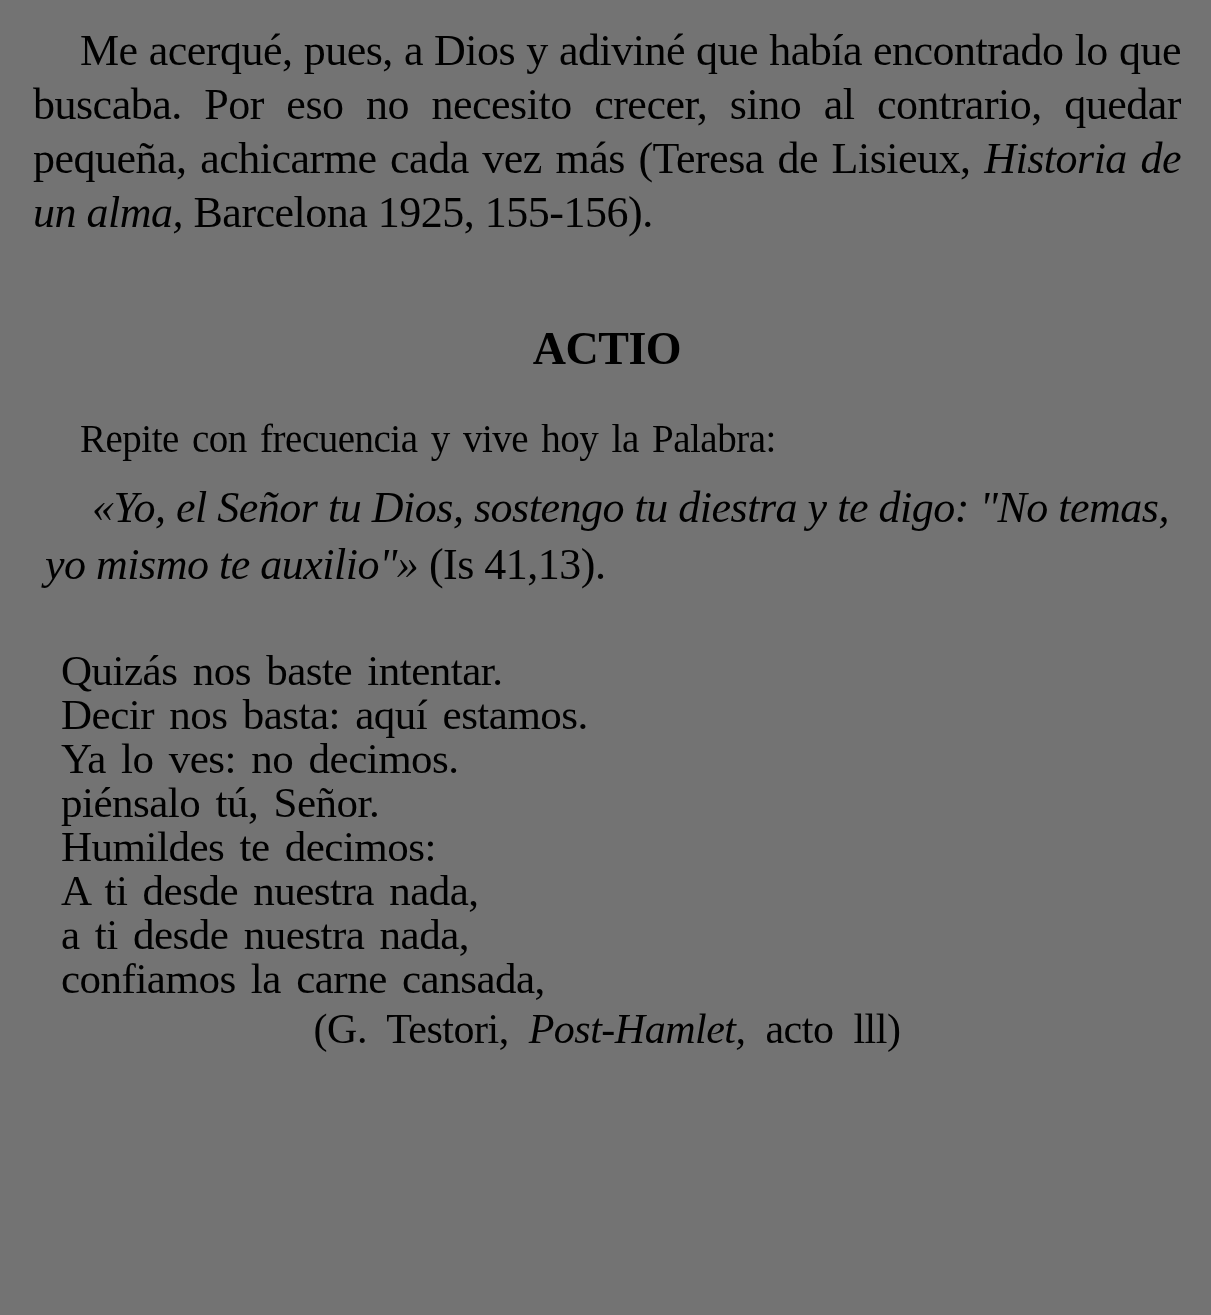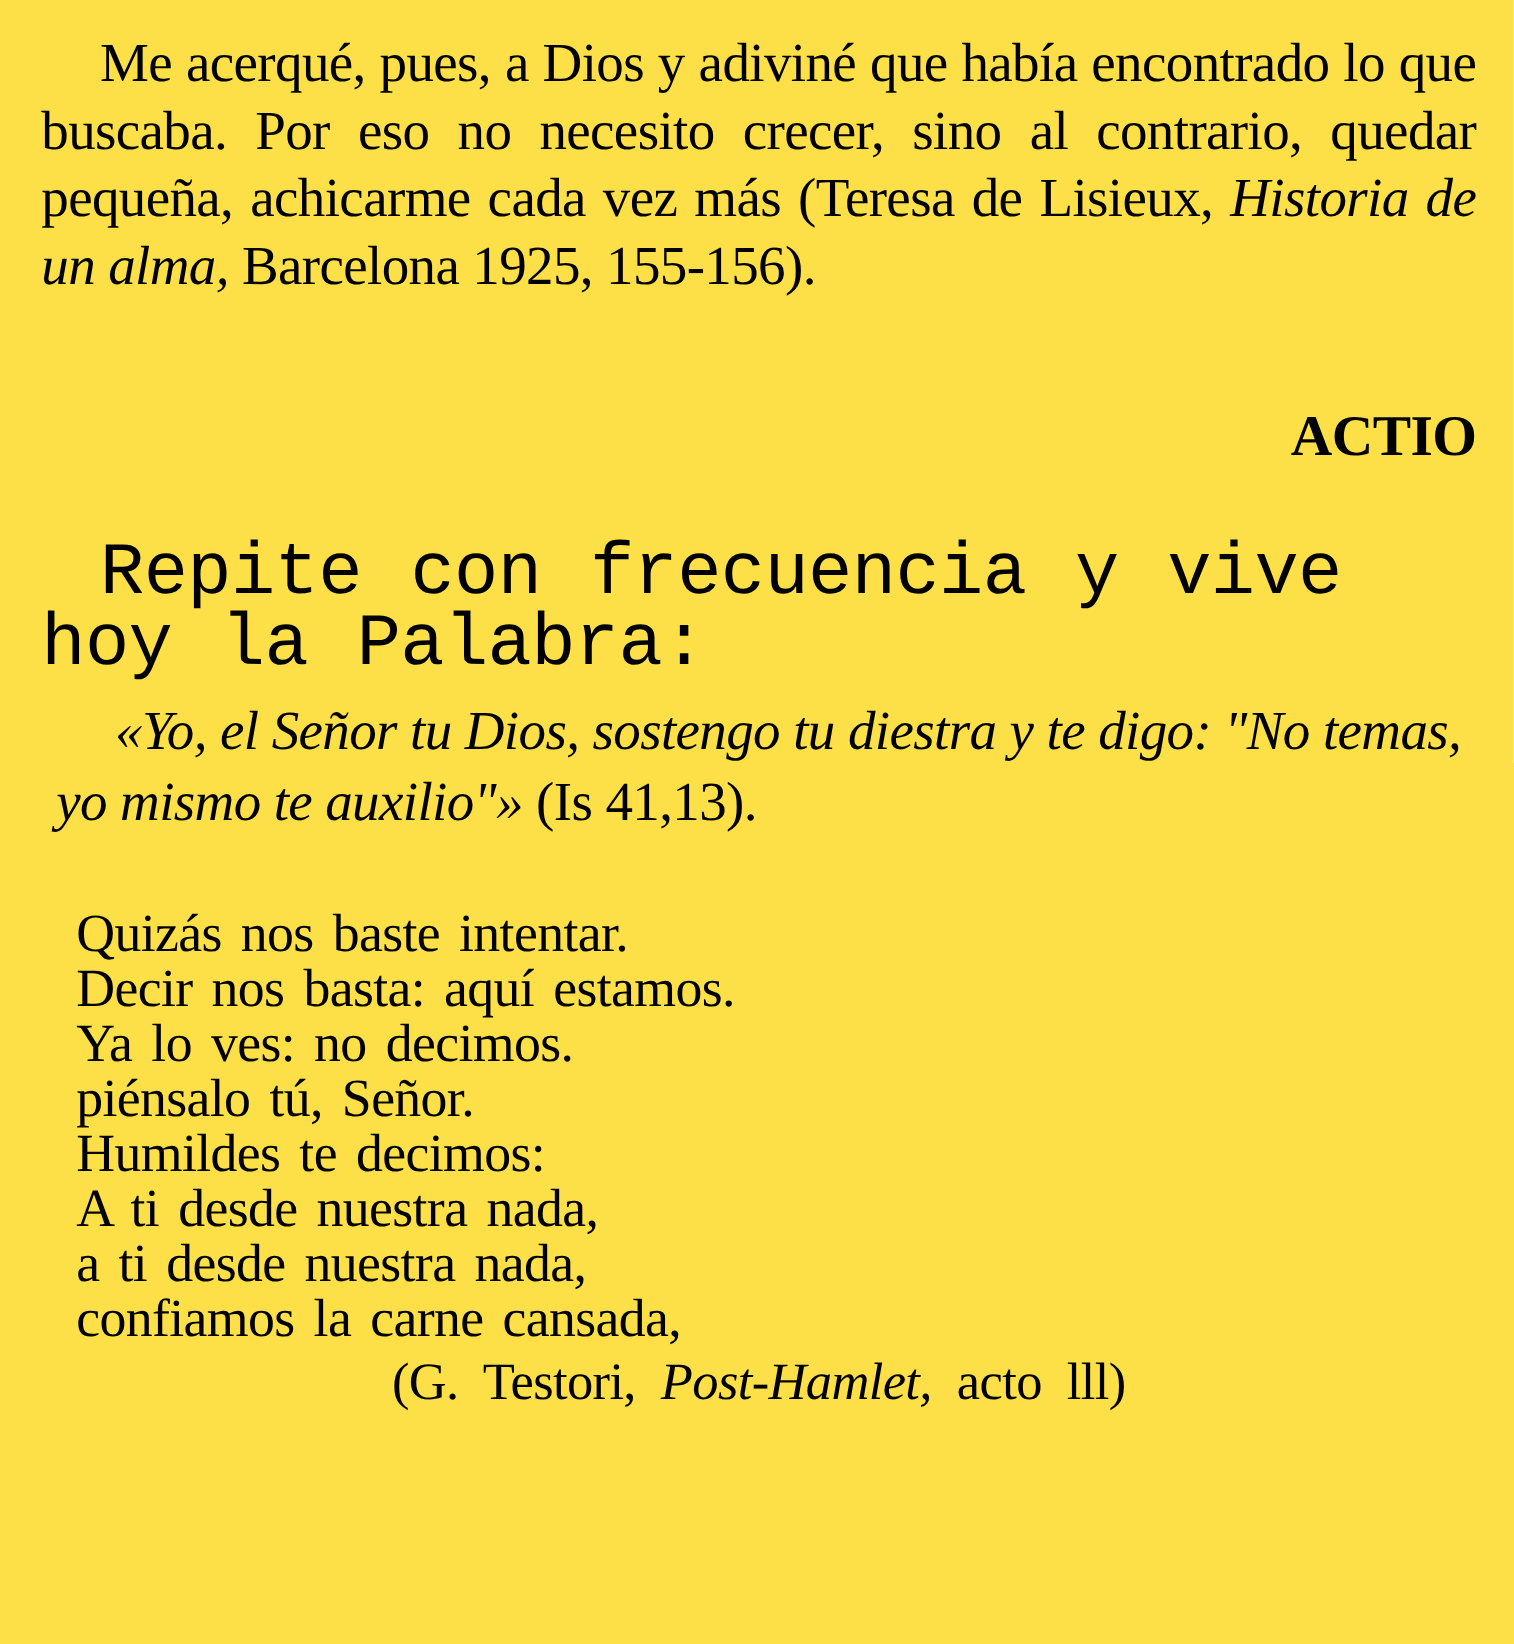--- a/index.html
+++ b/index.html
@@ -5,51 +5,50 @@
   html, body {
     margin: 0;
     padding: 0;
     background: #ffffff;
   }
   .page {
     position: relative;
     width: 1211px;
     height: 1315px;
     box-sizing: border-box;
-    background: #fde047;
+    background: #737373;
     color: #000000;
     font-family: "Liberation Serif", "DejaVu Serif", serif;
     overflow: hidden;
     padding: 24px 30px 0 33px;
   }
   .body-paragraph {
     margin: 0;
     font-size: 44px;
     line-height: 54px;
     text-align: justify;
     text-indent: 47px;
     letter-spacing: -0.5px;
   }
   .section-heading {
     margin: 84px 0 0 0;
     font-size: 46px;
     line-height: 50px;
     font-weight: bold;
-    text-align: right;
+    text-align: center;
     word-spacing: 8px;
     letter-spacing: -0.5px;
   }
   .intro-line {
-    margin: 56px 0 0 0;
-    font-size: 59px;
+    margin: 36px 0 0 0;
+    font-size: 39px;
     line-height: 57px;
     text-indent: 47px;
     word-spacing: 4px;
     letter-spacing: -0.5px;
-    font-family: Liberation Mono, monospace;
   }
   .quote-paragraph {
     margin: 12px;
     font-size: 44px;
     line-height: 57px;
     text-align: justify;
     text-indent: 47px;
     letter-spacing: -0.5px;
   }
   .poem {

